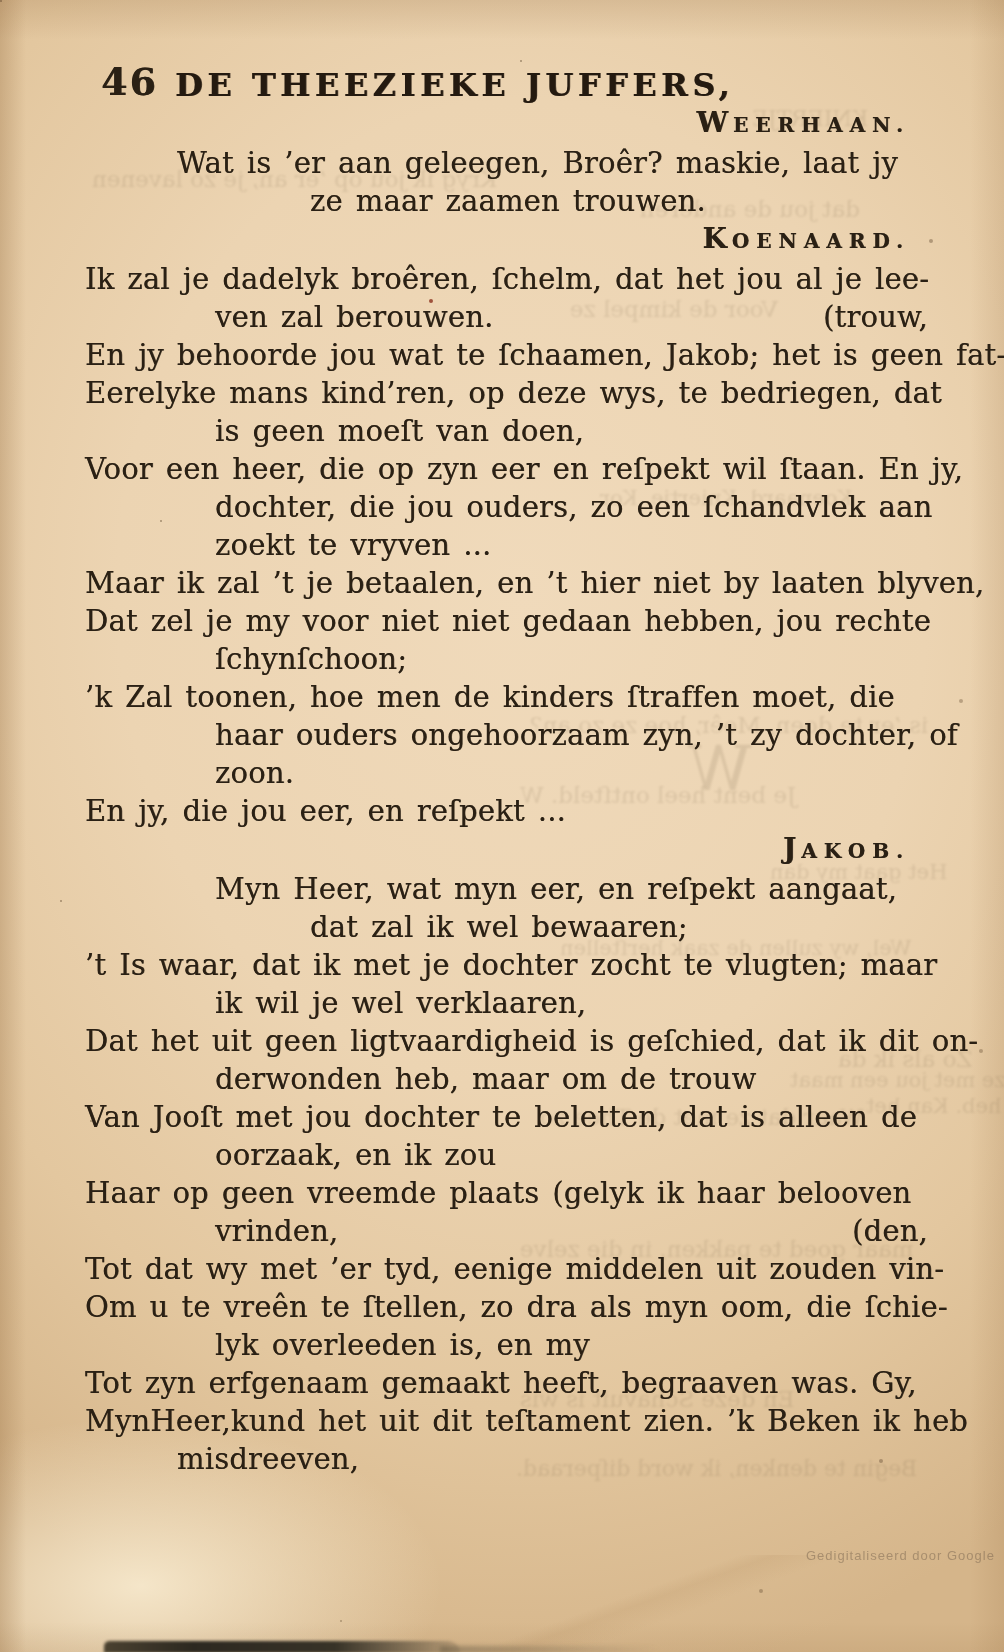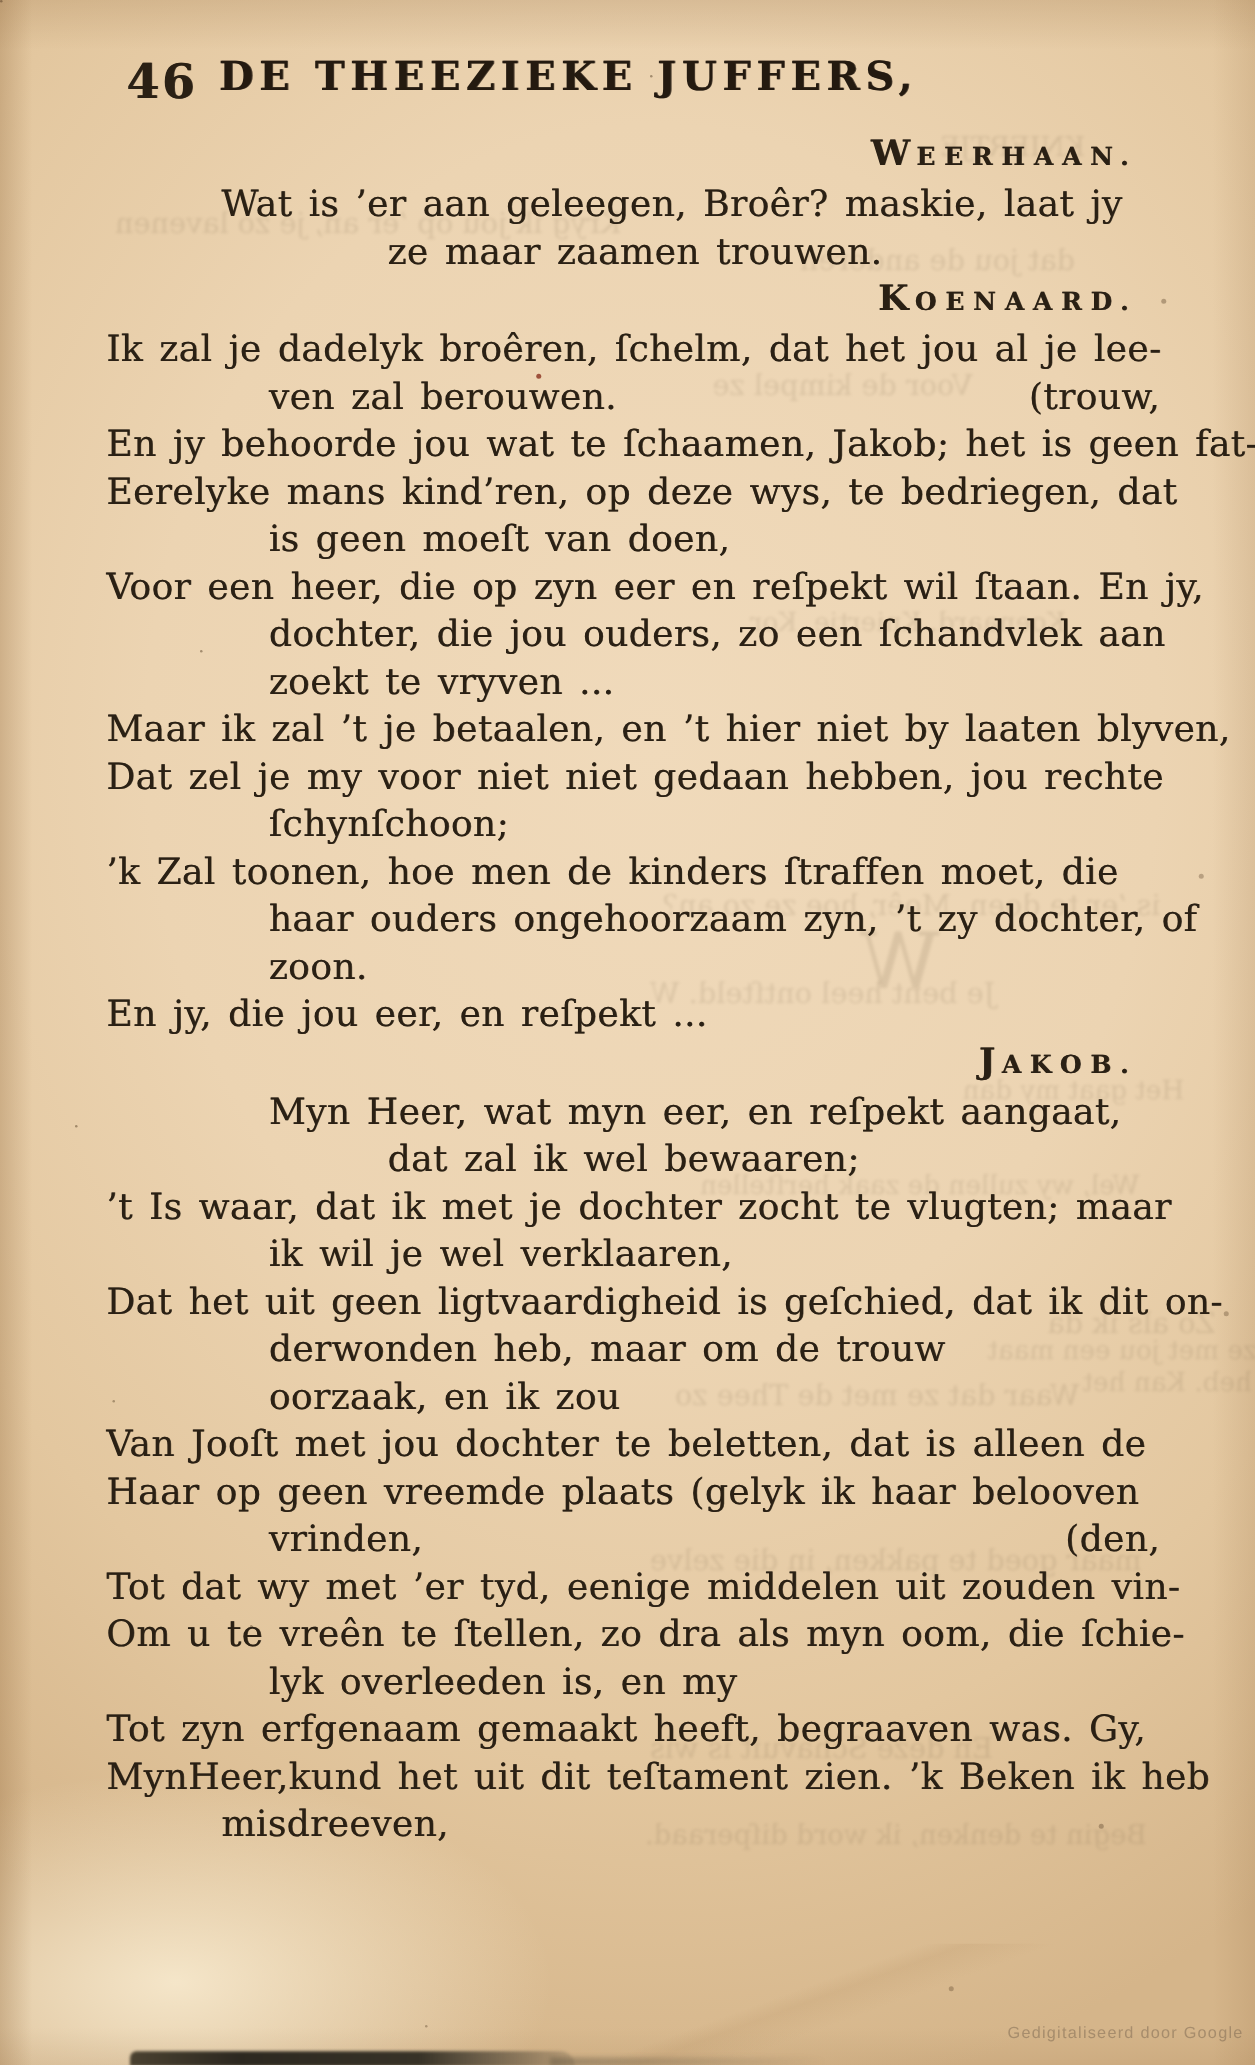--- a/index.html
+++ b/index.html
@@ -13,21 +13,21 @@
     background:
       linear-gradient(90deg, rgba(146,106,62,0.30), rgba(146,106,62,0) 26px),
       linear-gradient(270deg, rgba(146,106,62,0.16), rgba(146,106,62,0) 34px),
       linear-gradient(180deg, rgba(146,106,62,0.20), rgba(146,106,62,0) 40px),
       linear-gradient(0deg, rgba(146,106,62,0.12), rgba(146,106,62,0) 30px),
       radial-gradient(ellipse 430px 240px at 14% 96%, rgba(250,238,212,0.85), rgba(250,238,212,0) 70%),
       radial-gradient(ellipse 900px 1100px at 52% 36%, #f0dabb 0%, #ecd4b2 45%, #e3c79f 74%, #d5b58a 100%);
   }
   .content{position:absolute;inset:0;padding:42px 94px 0 85px;box-sizing:border-box;}
   
-  .header{display:flex;align-items:flex-start;height:62px;}
+  .header{display:flex;align-items:flex-end;height:62px;}
   .pagenum{font-size:38px;font-weight:700;margin-left:16px;width:74px;letter-spacing:2px;
            text-shadow:0.6px 0 0 rgba(36,26,16,.8);}
   .title{font-size:32px;font-weight:700;letter-spacing:4.5px;margin:0;color:#241a10;
          white-space:nowrap;text-shadow:0.7px 0 0 rgba(36,26,16,.75);}
   
   .dialogue{position:relative;margin-top:0;}
   .line,.speaker{line-height:38px;white-space:nowrap;}
   .line{font-size:29px;word-spacing:3.5px;letter-spacing:0.2px;
         text-shadow:0.35px 0 0 rgba(42,32,20,.65);}
   .speaker{text-align:right;font-size:20px;letter-spacing:7px;font-weight:600;
@@ -39,21 +39,21 @@
   .al-in3{margin-left:225px;}
   .right-note{float:right;margin-right:-18px;}
   
   .catchword-row{text-align:right;padding-right:58px;margin-top:-6px;}
   .catchword{font-size:30px;text-shadow:0.35px 0 0 rgba(42,32,20,.65);}
   
   .bleed{position:absolute;inset:0;pointer-events:none;}
   .ghost{position:absolute;white-space:nowrap;transform:scaleX(-1);
          color:#6e5b40;opacity:0.15;filter:blur(1.1px);font-family:"DejaVu Serif",serif;}
   
-  .watermark{position:absolute;left:806px;top:1618px;font-size:13px;letter-spacing:1px;
+  .watermark{position:absolute;left:806px;top:1548px;font-size:13px;letter-spacing:1px;
              color:rgba(122,101,79,0.5);filter:blur(0.4px);font-family:"Liberation Sans",sans-serif;text-align:center;}
   .bottom-band{position:absolute;left:104px;top:1641px;width:356px;height:12px;
                background:linear-gradient(90deg,#4a4130 0%,#2c2820 25%,#373227 65%,rgba(55,50,39,0.15) 100%);
                border-radius:6px 14px 0 0;filter:blur(1.4px);}
   .bottom-smudge{position:absolute;left:440px;top:1646px;width:220px;height:7px;
                background:linear-gradient(90deg,rgba(90,80,60,0.45),rgba(90,80,60,0));filter:blur(2px);}
   .stain-edge{position:absolute;left:330px;top:1555px;width:560px;height:120px;
               background:linear-gradient(160deg, rgba(176,138,92,0) 46%, rgba(176,138,92,0.16) 50%, rgba(176,138,92,0) 58%);
               pointer-events:none;}
   .specks{position:absolute;left:0;top:0;width:2px;height:2px;border-radius:50%;
@@ -118,22 +118,22 @@
         <div class="line al-in2"><span>haar ouders ongehoorzaam zyn, ’t zy dochter, of</span></div>
         <div class="line al-in2"><span>zoon.</span></div>
         <div class="line al-flush"><span>En jy, die jou eer, en reſpekt ...</span></div>
         <div class="speaker">JAKOB.</div>
         <div class="line al-in2"><span>Myn Heer, wat myn eer, en reſpekt aangaat,</span></div>
         <div class="line al-in3"><span>dat zal ik wel bewaaren;</span></div>
         <div class="line al-flush"><span>’t Is waar, dat ik met je dochter zocht te vlugten; maar</span></div>
         <div class="line al-in2"><span>ik wil je wel verklaaren,</span></div>
         <div class="line al-flush"><span>Dat het uit geen ligtvaardigheid is geſchied, dat ik dit on-</span></div>
         <div class="line al-in2"><span>derwonden heb, maar om de trouw</span></div>
+        <div class="line al-flush"><span>Van Jooſt met jou dochter te beletten, dat is alleen de</span></div>
         <div class="line al-in2"><span>oorzaak, en ik zou</span></div>
-        <div class="line al-flush"><span>Van Jooſt met jou dochter te beletten, dat is alleen de</span></div>
         <div class="line al-flush"><span>Haar op geen vreemde plaats (gelyk ik haar belooven</span></div>
         <div class="line al-in2"><span class="right-note">(den,</span><span>vrinden,</span></div>
         <div class="line al-flush"><span>Tot dat wy met ’er tyd, eenige middelen uit zouden vin-</span></div>
         <div class="line al-flush"><span>Om u te vreên te ſtellen, zo dra als myn oom, die ſchie-</span></div>
         <div class="line al-in2"><span>lyk overleeden is, en my</span></div>
         <div class="line al-flush"><span>Tot zyn erfgenaam gemaakt heeft, begraaven was.  Gy,</span></div>
         <div class="line al-flush"><span>MynHeer,kund het uit dit teſtament zien. ’k Beken ik heb</span></div>
         <div class="line al-in1"><span>misdreeven,</span></div>
       </main>
 

